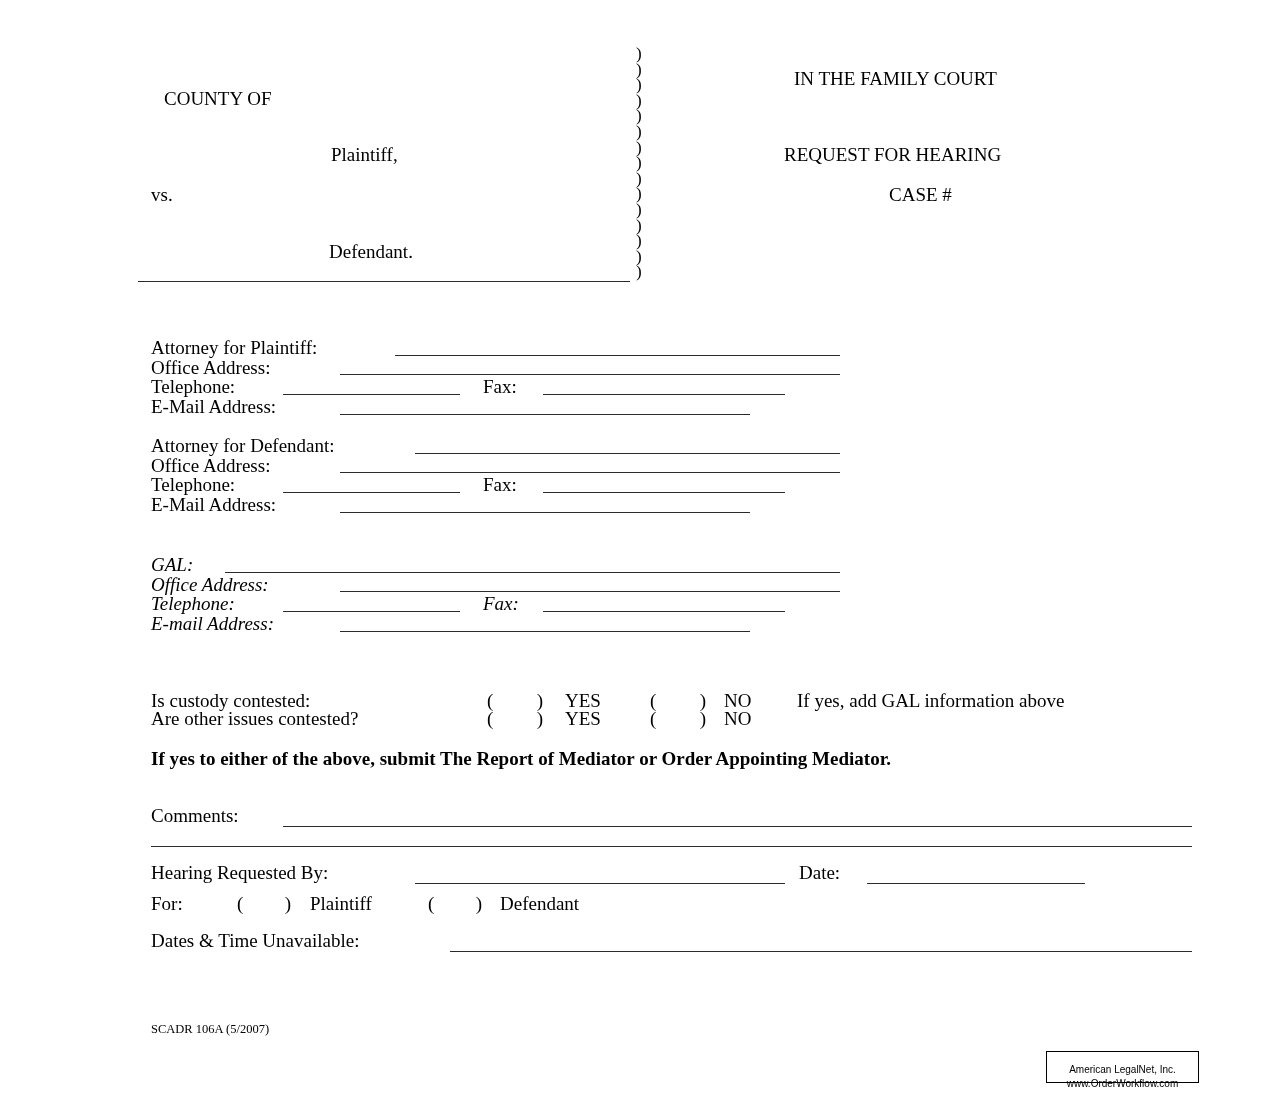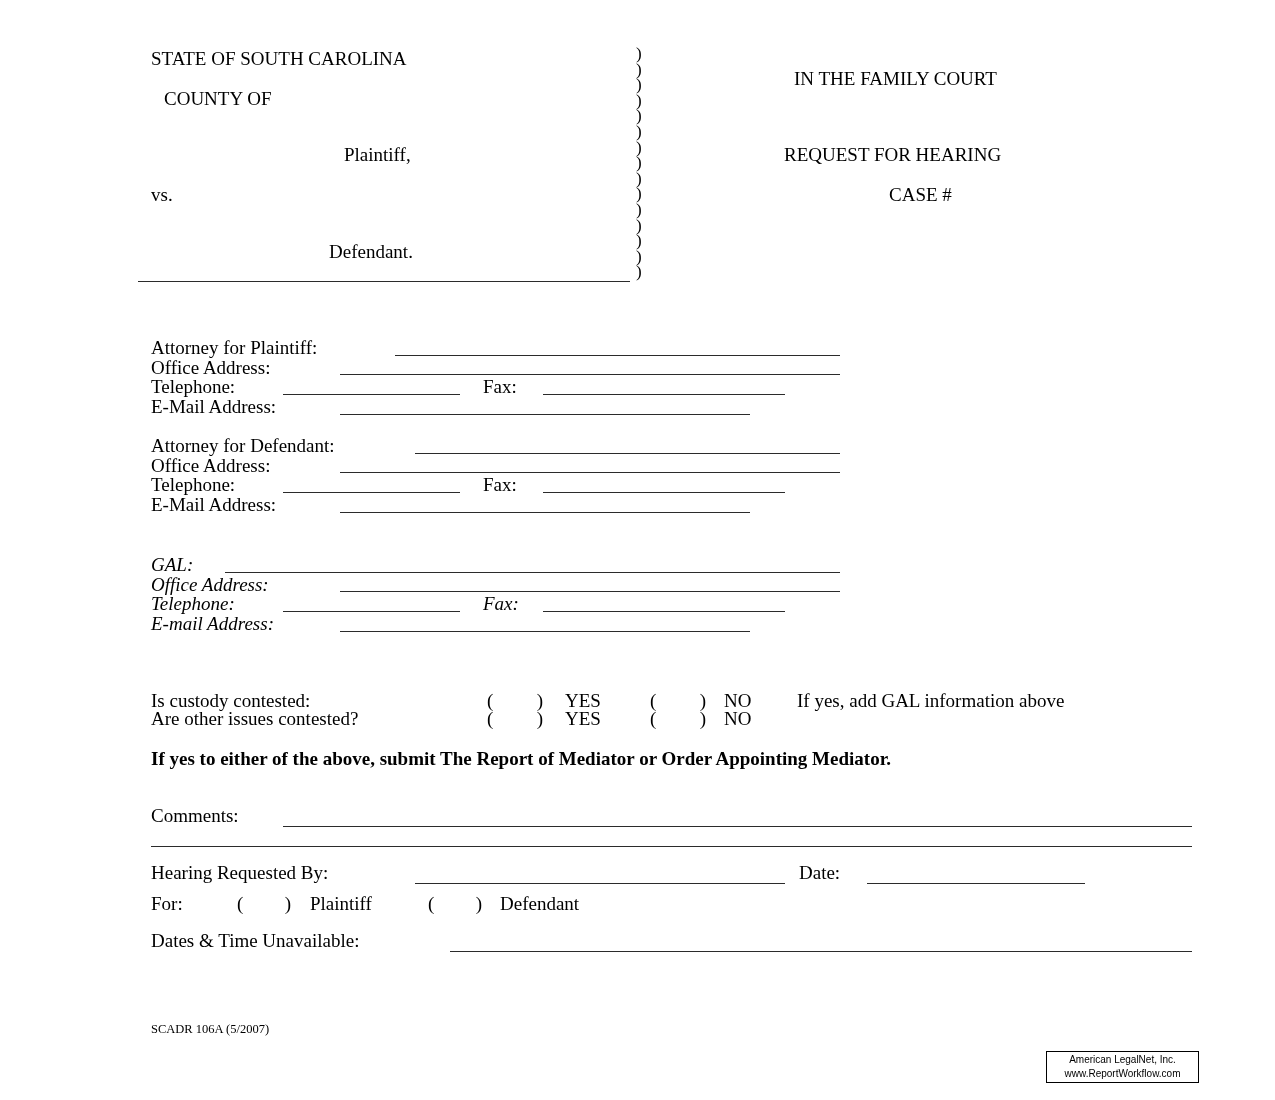--- a/index.html
+++ b/index.html
@@ -19,48 +19,47 @@
   .lbl2 { position:absolute; top:0; line-height:19.7px; white-space:nowrap; }
   .fill { position:absolute; bottom:2px; height:0; border-bottom:1px solid #2b2b2b; }
   .row { position:absolute; height:24px; }
   .pl { position:absolute; top:0; line-height:22px; white-space:nowrap; }
   .pcheck { position:absolute; display:inline-flex; width:56px; justify-content:space-between; white-space:nowrap; }
   .bold { font-weight:bold; }
   .small { font-size:12.5px; }
   .brand-box {
     position:absolute; left:1046px; top:1051px; width:153px; height:32px;
     border:1px solid #000; text-align:center; font-size:10px; line-height:1.4;
-    font-family:"Liberation Sans","DejaVu Sans",sans-serif; padding-top:1px;
+    font-family:"Liberation Sans","DejaVu Sans",sans-serif; padding-top:11px;
   }
   .brand-box .it { }
 </style>
 </head>
 <body>
 
 <div class="page">
 
-  <div class="abs" style="left:151px; top:48px;">STATE OF SOUTH CAROLINA</div>
   <div class="abs" style="left:164px; top:88px;">COUNTY OF</div>
   <div class="abs paren-col" style="left:636px; top:46px;">)
 )
 )
 )
 )
 )
 )
 )
 )
 )
 )
 )
 )
 )
 )</div>
   <div class="abs" style="left:794px; top:68px;">IN THE FAMILY COURT</div>
-  <div class="abs" style="left:344px; top:144px;">Plaintiff,</div>
+  <div class="abs" style="left:331px; top:144px;">Plaintiff,</div>
   <div class="abs" style="left:784px; top:144px;">REQUEST FOR HEARING</div>
   <div class="abs" style="left:151px; top:184px;">vs.</div>
   <div class="abs" style="left:889px; top:184px;">CASE #</div>
   <div class="abs" style="left:329px; top:241px;">Defendant.</div>
   <div class="rule" style="left:138px; top:281px; width:492px;"></div>
 
   <div class="block" style="top:338px;">
     <div class="brow">
       <span class="lbl">Attorney for Plaintiff:</span>
       <span class="fill" style="left:244px; right:0;"></span>
@@ -172,16 +171,16 @@
   </span>
   <div class="abs" style="left:500px; top:893px;">Defendant</div>
 
   <div class="abs" style="left:151px; top:930px;">Dates &amp; Time Unavailable:</div>
   <div class="rule" style="left:450px; top:951px; width:742px;"></div>
 
   <div class="abs small" style="left:151px; top:1022px;">SCADR 106A (5/2007)</div>
 
   <div class="brand-box">
     <div>American LegalNet, Inc.</div>
-    <div><span>www.Report</span><span class="it">Workflow</span><span>.com</span></div>
+    <div><span>www.Order</span><span class="it">Workflow</span><span>.com</span></div>
   </div>
 
 </div>
 
 </body></html>

